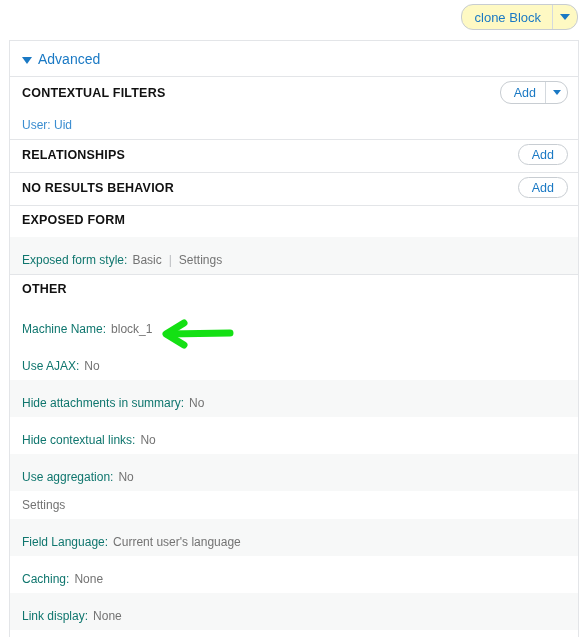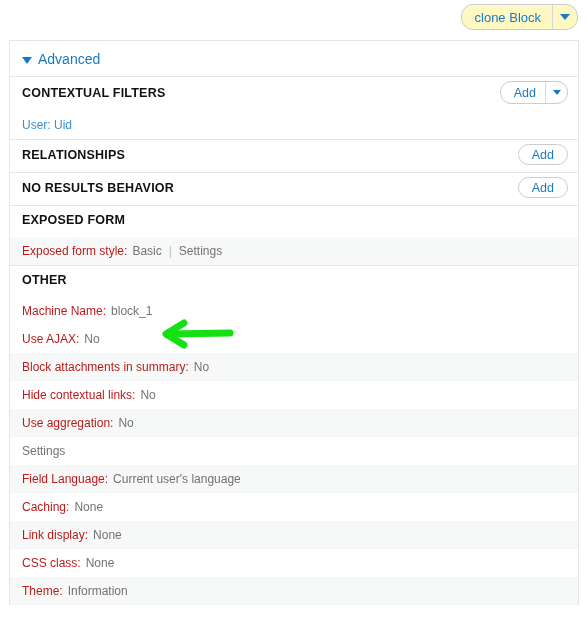--- a/index.html
+++ b/index.html
@@ -158,23 +158,24 @@
     padding: 5px 12px 5px 12px;
     min-height: 18px;
     display: flex;
     align-items: baseline;
     flex-wrap: wrap;
     font-size: 12px;
     line-height: 18px;
   }
   .row.stripe { background: #f7f8f8; }
   .row .lab {
-    color: #b91c1c;
+    color: #0f766e;
     margin-right: 5px;
     white-space: nowrap;
+    margin-top: 9px;
   }
   .row .val {
     color: #737373;
     cursor: pointer;
   }
   .row .sep {
     color: #b9bcc0;
     margin: 0 7px;
   }
   .row.link-only .val { color: #3a8dd0; }
@@ -243,21 +244,21 @@
       </div>
       <div class="row">
         <span class="lab">Machine Name:</span>
         <a class="val">block_1</a>
       </div>
       <div class="row">
         <span class="lab">Use AJAX:</span>
         <a class="val">No</a>
       </div>
       <div class="row stripe">
-        <span class="lab">Block attachments in summary:</span>
+        <span class="lab">Hide attachments in summary:</span>
         <a class="val">No</a>
       </div>
       <div class="row">
         <span class="lab">Hide contextual links:</span>
         <a class="val">No</a>
       </div>
       <div class="row stripe">
         <span class="lab">Use aggregation:</span>
         <a class="val">No</a>
       </div>

